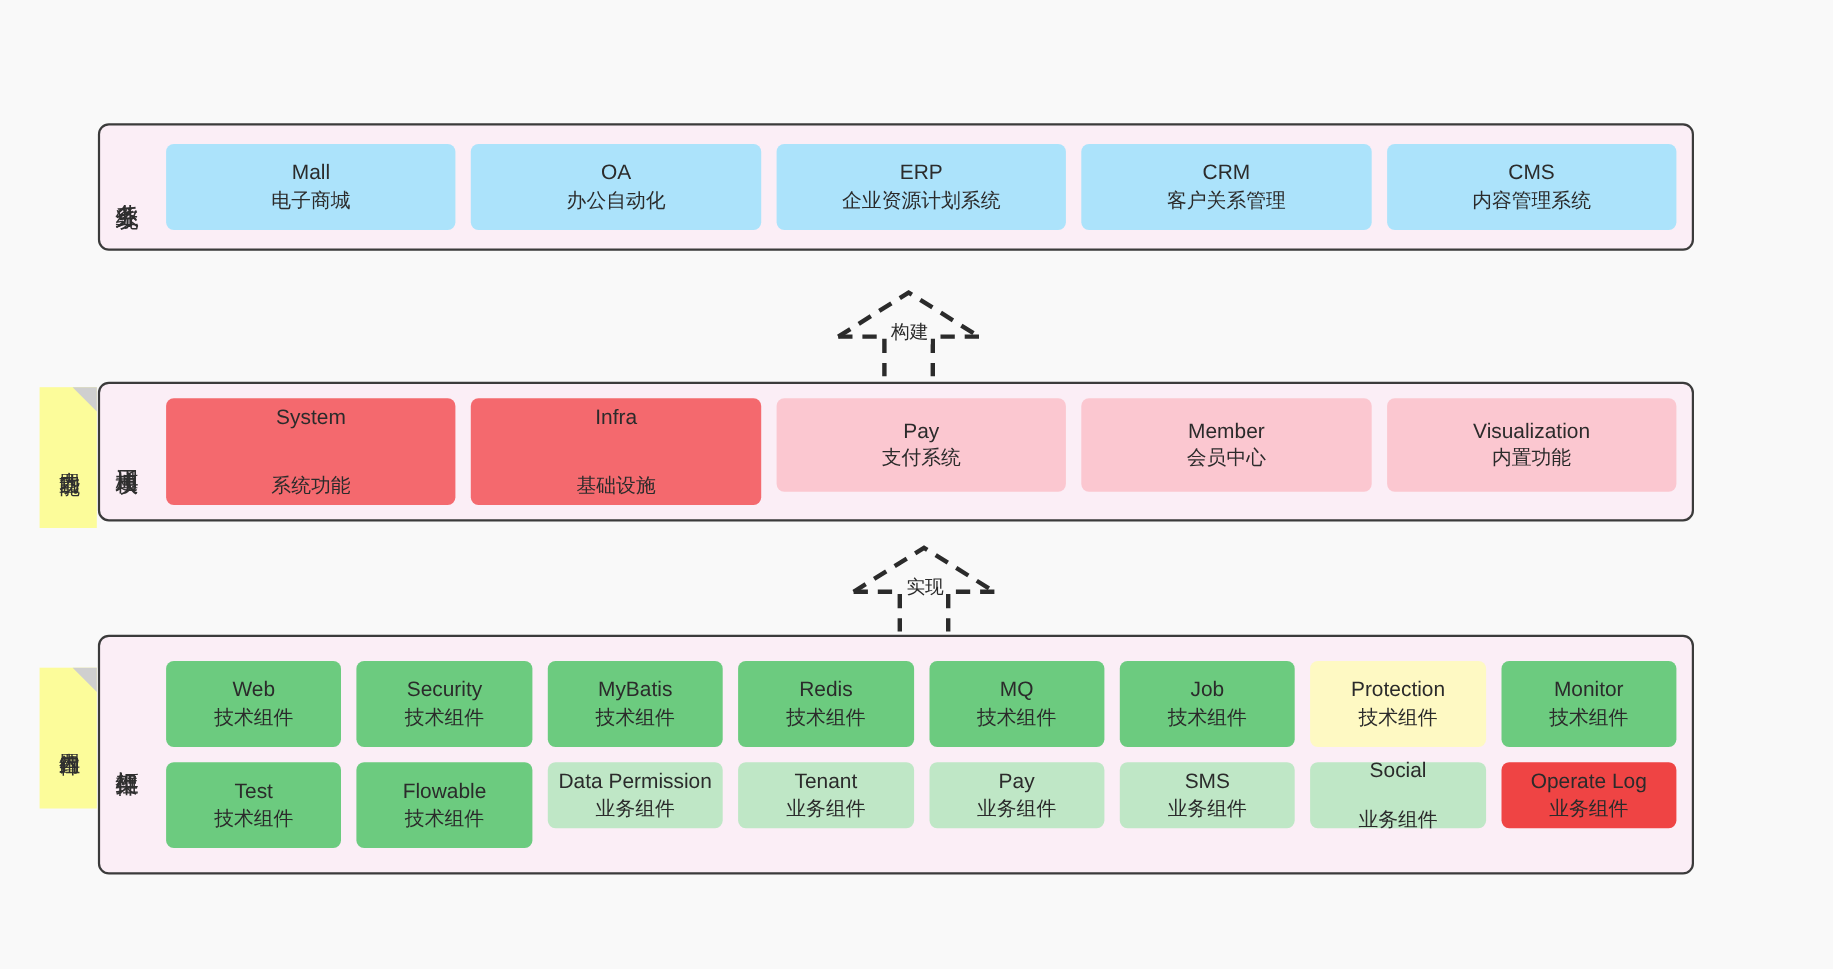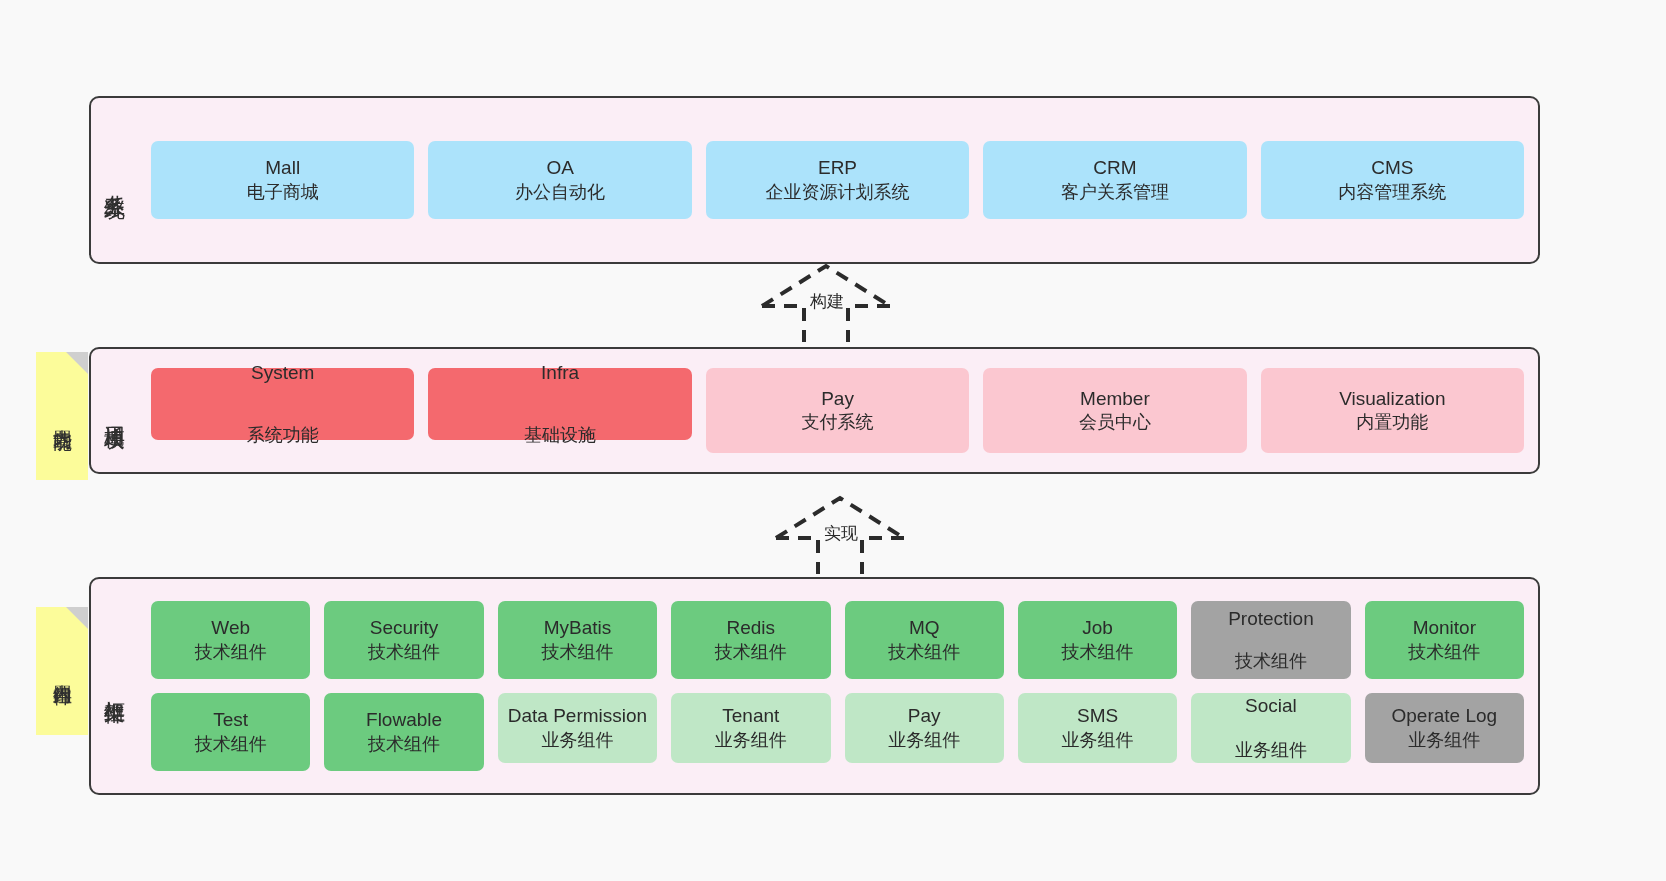--- a/index.html
+++ b/index.html
@@ -64,24 +64,24 @@
     text-align: center;
     line-height: 1.28;
     color: #2b2b2b;
     padding: 6px 4px;
     user-select: none;
   }
   .card .t1 { font-size: 19px; }
   .card .t2 { font-size: 18px; }
 
   .biz-card      { background: #ace3fb; height: 78px; }
-  .mod-strong    { background: #f4696e; height: 72px; gap: 38px; }
+  .mod-strong    { background: #f4696e; height: 97px; gap: 38px; }
   .mod-soft      { background: #fbc7d0; height: 85px; }
   .fw-tech       { background: #6ccb7f; height: 78px; }
-  .fw-biz        { background: #bfe7c6; height: 70px; }
+  .fw-biz        { background: #bfe7c6; height: 60px; }
 
   
   .sticky {
     position: absolute;
     width: 52px;
     background: #fcfc9a;
     display: flex;
     align-items: center;
     justify-content: center;
     font-size: 19px;
@@ -111,21 +111,21 @@
     padding: 0 2px;
     white-space: nowrap;
     user-select: none;
   }
 </style>
 </head>
 <body>
 
 <div id="canvas">
 
-  <div class="layer" id="layer-business" style="left:89px; top:96px; width:1451px; height:168px;">
+  <div class="layer" id="layer-business" style="left:89px; top:112px; width:1451px; height:116px;">
     <div class="layer-title">业务系统</div>
     <div class="layer-body" id="business-body">
       <div class="card-row">
           <div class="card biz-card">
             <div class="t1">Mall</div>
             <div class="t2">电子商城</div>
           </div>
           <div class="card biz-card">
             <div class="t1">OA</div>
             <div class="t2">办公自动化</div>
@@ -221,21 +221,21 @@
             <div class="t2">技术组件</div>
           </div>
           <div class="card fw-tech" style="background: rgb(108, 203, 127);">
             <div class="t1">MQ</div>
             <div class="t2">技术组件</div>
           </div>
           <div class="card fw-tech" style="background: rgb(108, 203, 127);">
             <div class="t1">Job</div>
             <div class="t2">技术组件</div>
           </div>
-          <div class="card fw-tech" style="background: #a3a3a3; justify-content: space-between;">
+          <div class="card fw-tech" style="background: #fef9c3;">
             <div class="t1">Protection</div>
             <div class="t2">技术组件</div>
           </div>
           <div class="card fw-tech" style="background: rgb(108, 203, 127);">
             <div class="t1">Monitor</div>
             <div class="t2">技术组件</div>
           </div>
         </div>
       <div class="card-row" id="fw-row2">
           <div class="card fw-tech" style="background: rgb(108, 203, 127);">
@@ -259,21 +259,21 @@
             <div class="t2">业务组件</div>
           </div>
           <div class="card fw-biz" style="background: rgb(191, 231, 198);">
             <div class="t1">SMS</div>
             <div class="t2">业务组件</div>
           </div>
           <div class="card fw-biz" style="background: rgb(191, 231, 198); gap: 20px;">
             <div class="t1">Social</div>
             <div class="t2">业务组件</div>
           </div>
-          <div class="card fw-biz" style="background: #a3a3a3;">
+          <div class="card fw-biz" style="background: #ef4444;">
             <div class="t1">Operate Log</div>
             <div class="t2">业务组件</div>
           </div>
         </div>
     </div>
   </div>
 
 </div>
 
 </body></html>

